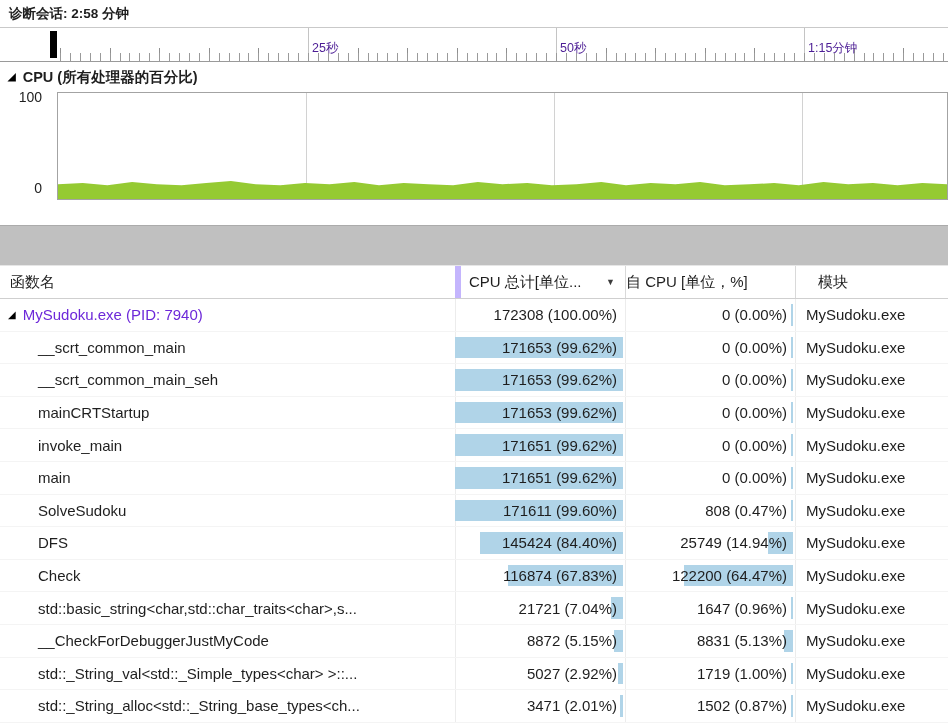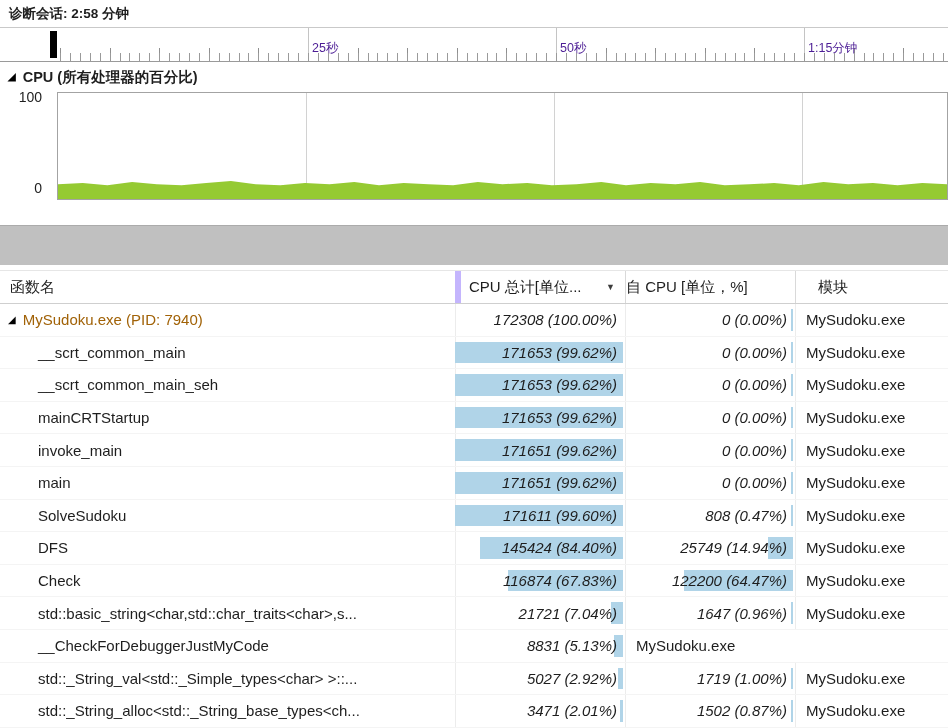--- a/index.html
+++ b/index.html
@@ -29,39 +29,39 @@
   .ylab { position:absolute; left:0; width:50px; text-align:right; padding-right:8px; font-size:14px; }
   .ylab.max { top:-3px; }
   .ylab.min { bottom:4px; }
   .plot { position:absolute; left:57px; right:0; top:0; bottom:0; border:1px solid #a3a3a3; background:#fff; }
   .gridline { position:absolute; top:0; bottom:0; width:1px; background:#d2d2d2; }
   .plot svg { position:absolute; inset:0; width:100%; height:100%; }
 
   .gray-band { height:40px; background:#c0c0c0; border-top:1px solid #ababab; margin-top:25px; }
 
   
-  .table { margin-top:5px; }
+  .table { }
   .t-header { display:flex; height:34px; border-top:1px solid #e6e6e6; border-bottom:1px solid #cfcfcf;
     font-size:15px; align-items:stretch; background:#fff; }
   .hc { display:flex; align-items:center; }
   .hc1 { width:455px; padding-left:10px; }
   .hc2 { width:170px; border-left:6px solid #c4b5fd; padding:0 10px 0 8px; }
   .hc3 { width:170px; border-left:1px solid #d9d9d9; }
   .hc4 { flex:1; border-left:1px solid #d9d9d9; padding-left:22px; }
   .sort-arrow { margin-left:auto; font-size:9px; color:#3c3c3c; }
 
   .t-row { display:flex; height:32.6px; font-size:15px; align-items:stretch; border-bottom:1px solid #f4f4f4; background:#fff; }
   .c1 { width:455px; display:flex; align-items:center; padding-left:38px; gap:7px; overflow:hidden; white-space:nowrap; }
   .c1.root { padding-left:8px; }
   .tri2 { font-size:10px; line-height:1; color:#000; flex:0 0 auto; }
-  .name-link { color:#a16207; }
+  .name-link { color:#6d28d9; }
   .c2, .c3 { width:170px; position:relative; display:flex; align-items:center;
     justify-content:flex-end; padding-right:8px; border-left:1px solid #ececec; }
   .cellbar { position:absolute; right:2px; top:5px; bottom:5px; background:#b0d4e8; }
-  .val { position:relative; z-index:1; white-space:nowrap;font-style:italic; }
+  .val { position:relative; z-index:1; white-space:nowrap; }
   .c4 { flex:1; display:flex; align-items:center; padding-left:10px; border-left:1px solid #ececec; white-space:nowrap; }
 </style>
 </head>
 <body>
 
 <div>
 
   <div class="session-header">
     <span>诊断会话: 2:58 分钟</span>
   </div>
@@ -251,20 +251,24 @@
           <div class="c3">
             <div class="cellbar" style="width: 0.96%; min-width: 2px;"></div>
             <span class="val">1647 (0.96%)</span>
           </div>
           <div class="c4">MySudoku.exe</div>
         </div>
         <div class="t-row">
           <div class="c1">
             <span>__CheckForDebuggerJustMyCode</span>
           </div>
+          <div class="c2">
+            <div class="cellbar" style="width: 5.15%; min-width: 2px;"></div>
+            <span class="val">8872 (5.15%)</span>
+          </div>
           <div class="c3">
             <div class="cellbar" style="width: 5.13%; min-width: 2px;"></div>
             <span class="val">8831 (5.13%)</span>
           </div>
           <div class="c4">MySudoku.exe</div>
         </div>
         <div class="t-row">
           <div class="c1">
             <span>std::_String_val&lt;std::_Simple_types&lt;char&gt; &gt;::...</span>
           </div>

